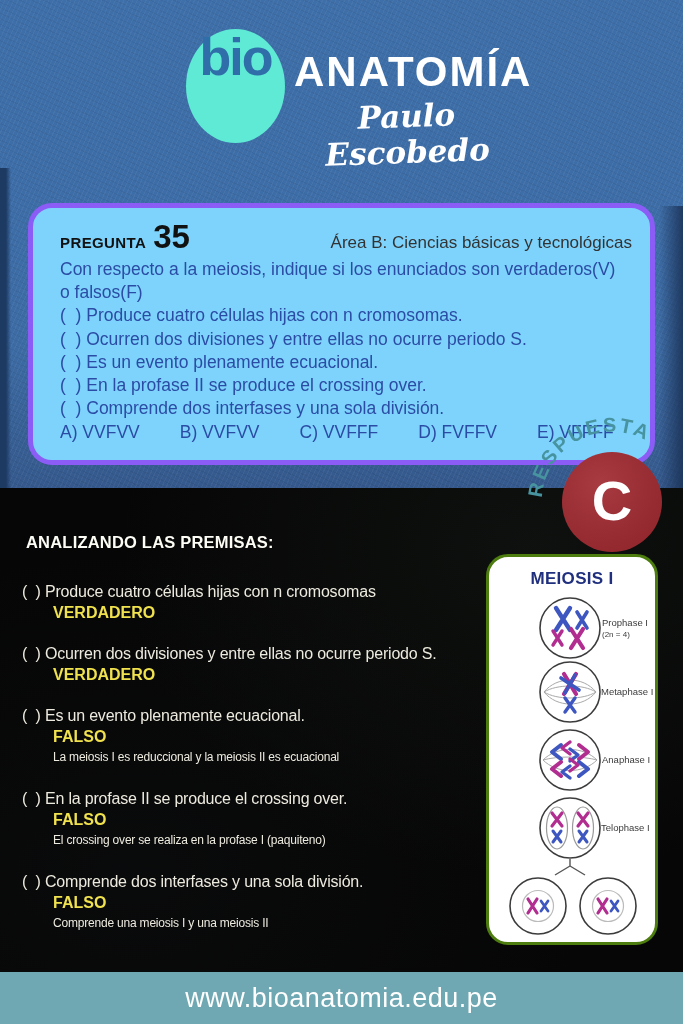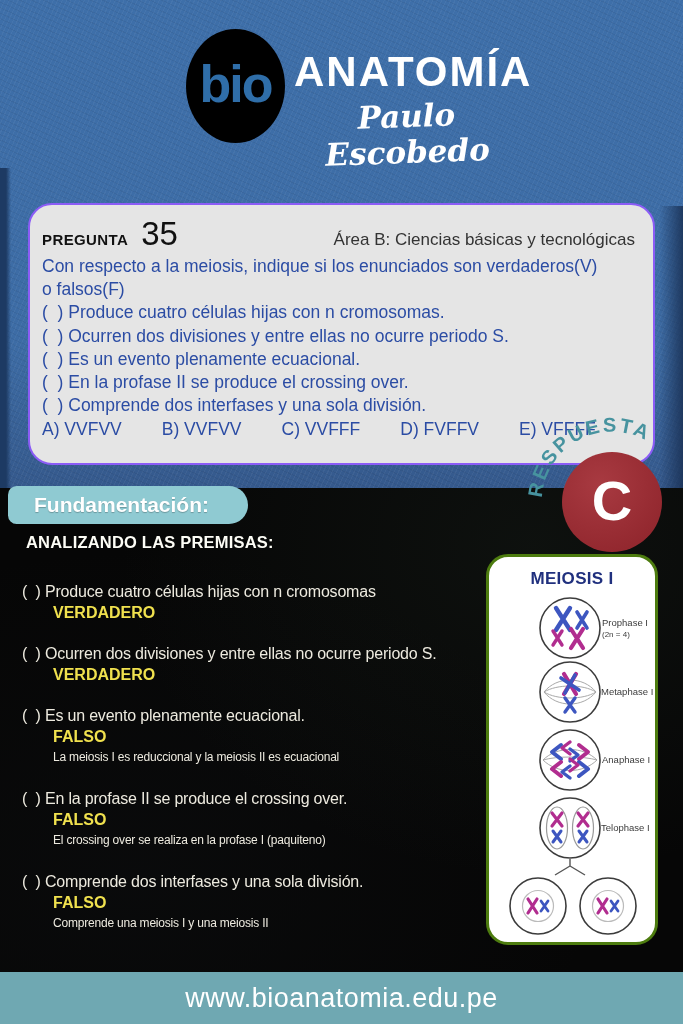--- a/index.html
+++ b/index.html
@@ -17,41 +17,41 @@
   .edge-dark-right{position:absolute;right:0;top:206px;width:24px;height:282px;
     background:linear-gradient(to left, rgba(25,48,84,.85), rgba(25,48,84,0));}
   .bg-black{position:absolute;left:0;top:488px;width:683px;height:484px;
     background:
       radial-gradient(ellipse at 78% 12%, rgba(70,95,75,.12), rgba(0,0,0,0) 55%),
       radial-gradient(ellipse at 20% 80%, rgba(50,60,70,.08), rgba(0,0,0,0) 60%),
       #060606;}
 
   
   .logo-ellipse{position:absolute;left:186px;top:29px;width:99px;height:114px;
-    background:#000000;border-radius:50%;display:flex;align-items:center;justify-content:center;z-index:1;}
+    background:#5eead4;border-radius:50%;display:flex;justify-content:center;z-index:1;}
   .logo-bio{font-size:52px;font-weight:bold;color:#2f6ea9;letter-spacing:-2px;transform:translateY(-2px);}
   .brand-name{position:absolute;left:294px;top:48px;width:230px;z-index:1;
     color:#fff;font-size:42px;font-weight:bold;letter-spacing:2px;}
   .brand-sign{position:absolute;left:292px;top:98px;width:230px;z-index:1;text-align:center;
     color:#fff;font-size:31px;font-style:italic;font-weight:bold;
     font-family:"DejaVu Serif",serif;transform:rotate(-2deg);}
 
   
   .banner{position:absolute;left:178px;top:176px;width:505px;height:37px;z-index:4;
     background:#87c7cf;border-radius:19px 0 0 19px;
     display:flex;align-items:center;justify-content:center;}
   .banner-text{color:#19598e;font-size:24px;font-weight:bold;letter-spacing:.2px;}
 
   
   .card{position:absolute;left:28px;top:203px;width:627px;height:262px;z-index:3;
-    background:#e5e5e5;border:2px solid #8b5cf6;border-radius:24px;box-sizing:border-box;
-    padding:10px 14px 0 12px;}
+    background:#7dd3fc;border:5px solid #8b5cf6;border-radius:24px;box-sizing:border-box;
+    padding:10px 14px 0 27px;}
   .card-head{display:flex;align-items:baseline;margin:2px 0 5px 0;}
   .q-label{font-size:15px;font-weight:bold;color:#111;letter-spacing:.4px;}
-  .q-num{font-size:33px;font-weight:normal;color:#111;margin-left:13px;line-height:1;}
+  .q-num{font-size:33px;font-weight:bold;color:#111;margin-left:7px;line-height:1;}
   .q-area{margin-left:auto;margin-right:4px;font-size:17px;color:#333;}
   .q-line{font-size:17.5px;line-height:23.2px;color:#2b4ca4;white-space:pre-wrap;}
   .q-options{display:flex;gap:40px;font-size:17.5px;color:#2b4ca4;margin-top:2px;}
 
   
   .resp-arc-svg{position:absolute;left:495px;top:420px;width:190px;height:150px;z-index:6;overflow:visible;}
   .resp-arc-svg text{font-family:"Liberation Sans",sans-serif;font-weight:bold;
     font-size:20px;letter-spacing:2.5px;fill:#47939f;}
   .answer-circle{position:absolute;left:562px;top:452px;width:100px;height:100px;z-index:5;
     border-radius:50%;background:radial-gradient(circle at 38% 32%, #a83a41, #93282f 75%);
@@ -125,23 +125,20 @@
   </div>
 
   <div class="answer-circle">
     <span class="answer-letter">C</span>
   </div>
   <svg class="resp-arc-svg" viewBox="0 0 190 150">
     <path id="resp-arc-path" d="M 47 80 A 70 70 0 0 1 162 28" fill="none" stroke="none"></path>
     <text><textPath href="#resp-arc-path" startOffset="2">RESPUESTA</textPath></text>
   </svg>
 
-  <div class="fund-pill">
-    <span class="fund-title">Fundamentación:</span>
-  </div>
   <div class="analizando">ANALIZANDO LAS PREMISAS:</div>
 
   <div class="premises">
     <div class="premise">
       <div class="premise-statement">(  ) Produce cuatro células hijas con n cromosomas</div>
       <div class="premise-verdict">VERDADERO</div>
 
     </div>
     <div class="premise">
       <div class="premise-statement">(  ) Ocurren dos divisiones y entre ellas no ocurre periodo S.</div>

